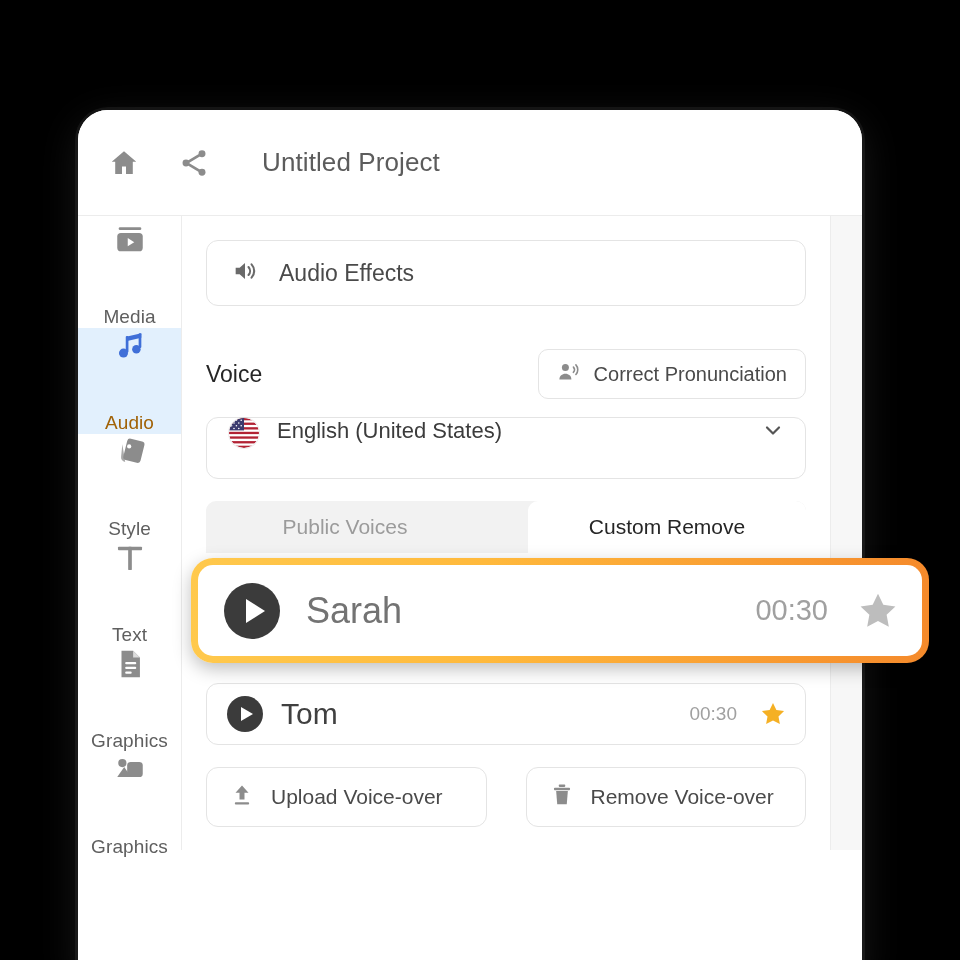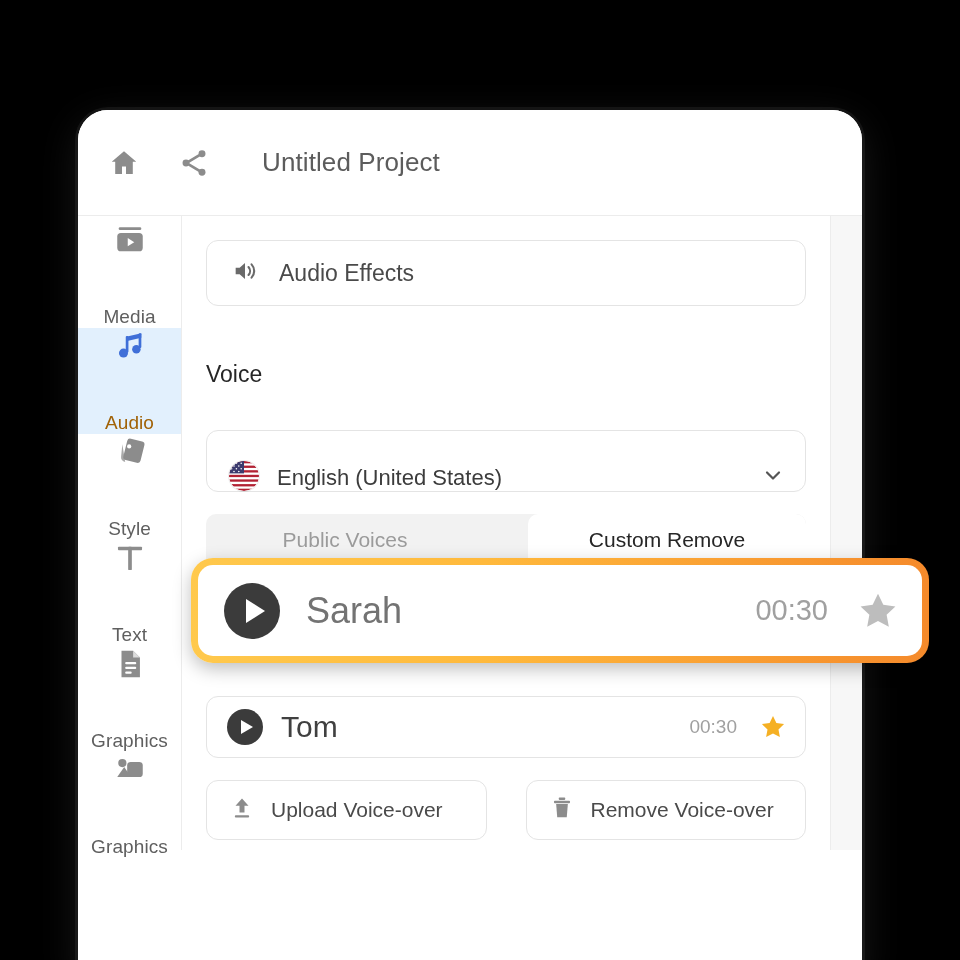--- a/index.html
+++ b/index.html
@@ -169,24 +169,24 @@
   }
   .pron-btn .pb-label {
     font-size: 20px;
     color: #4a4a4a;
     margin-left: 13px;
     white-space: nowrap;
   }
 
   
   .lang-select {
-    margin-top: 32px;
+    margin-top: 19px;
     height: 62px;
     display: flex;
-    align-items: flex-end;
+    align-items: flex-start;
     padding: 0 20px 0 22px;
     cursor: pointer;
   }
   .flag-circle {
     width: 30px; height: 30px;
     border-radius: 50%;
     overflow: hidden;
     flex: 0 0 30px;
     position: relative;
     box-shadow: 0 0 0 1px rgba(0,0,0,0.07);
@@ -445,20 +445,31 @@
                 <path d="M4 9.3h3.4L12 5.2v13.6L7.4 14.7H4z"></path>
                 <path d="M15 8.6a5 5 0 0 1 0 6.8" fill="none" stroke="#6a6a6a" stroke-width="1.8" stroke-linecap="round"></path>
                 <path d="M17.6 6.3a8.3 8.3 0 0 1 0 11.4" fill="none" stroke="#6a6a6a" stroke-width="1.8" stroke-linecap="round"></path>
               </svg>
             </span>
             <span class="ae-label">Audio Effects</span>
           </div>
 
           <div class="voice-row">
             <span class="voice-label">Voice</span>
+            <span class="pron-btn">
+              <span>
+                <svg width="24" height="24" viewBox="0 0 24 24" fill="#8c8c8c">
+                  <circle cx="8.4" cy="7.4" r="3.5"></circle>
+                  <path d="M2.4 19.4c0-3.4 2.7-5.6 6-5.6s6 2.2 6 5.6z"></path>
+                  <path d="M16.4 7.1a4 4 0 0 1 0 5.2" fill="none" stroke="#8c8c8c" stroke-width="1.6" stroke-linecap="round"></path>
+                  <path d="M18.9 4.9a7.1 7.1 0 0 1 0 9.6" fill="none" stroke="#8c8c8c" stroke-width="1.6" stroke-linecap="round"></path>
+                </svg>
+              </span>
+              <span class="pb-label">Correct Pronunciation</span>
+            </span>
           </div>
 
           <div class="box lang-select">
             <span class="flag-circle">
               <svg width="30" height="30" viewBox="0 0 30 30">
                 <clipPath id="fc">
                     <circle cx="15" cy="15" r="15"></circle>
                   </clipPath>
                 <g clip-path="url(#fc)">
                   <rect width="30" height="30" fill="#ffffff"></rect>

